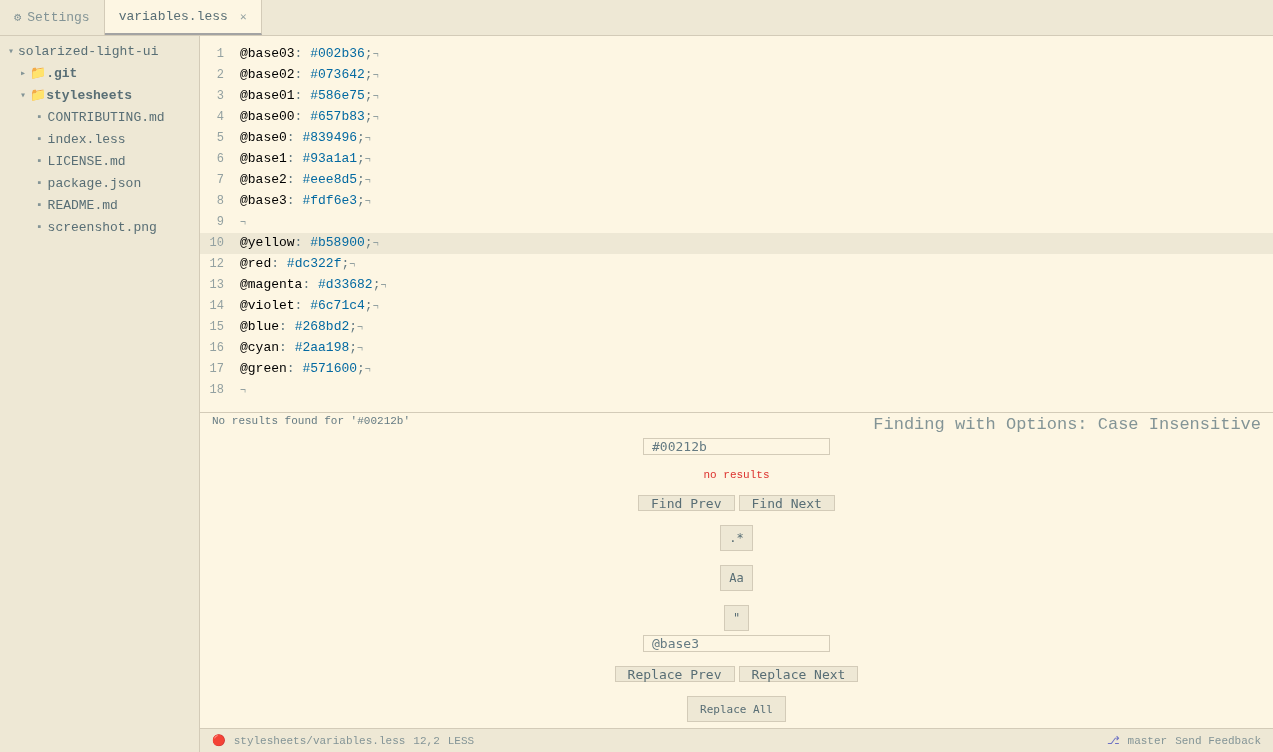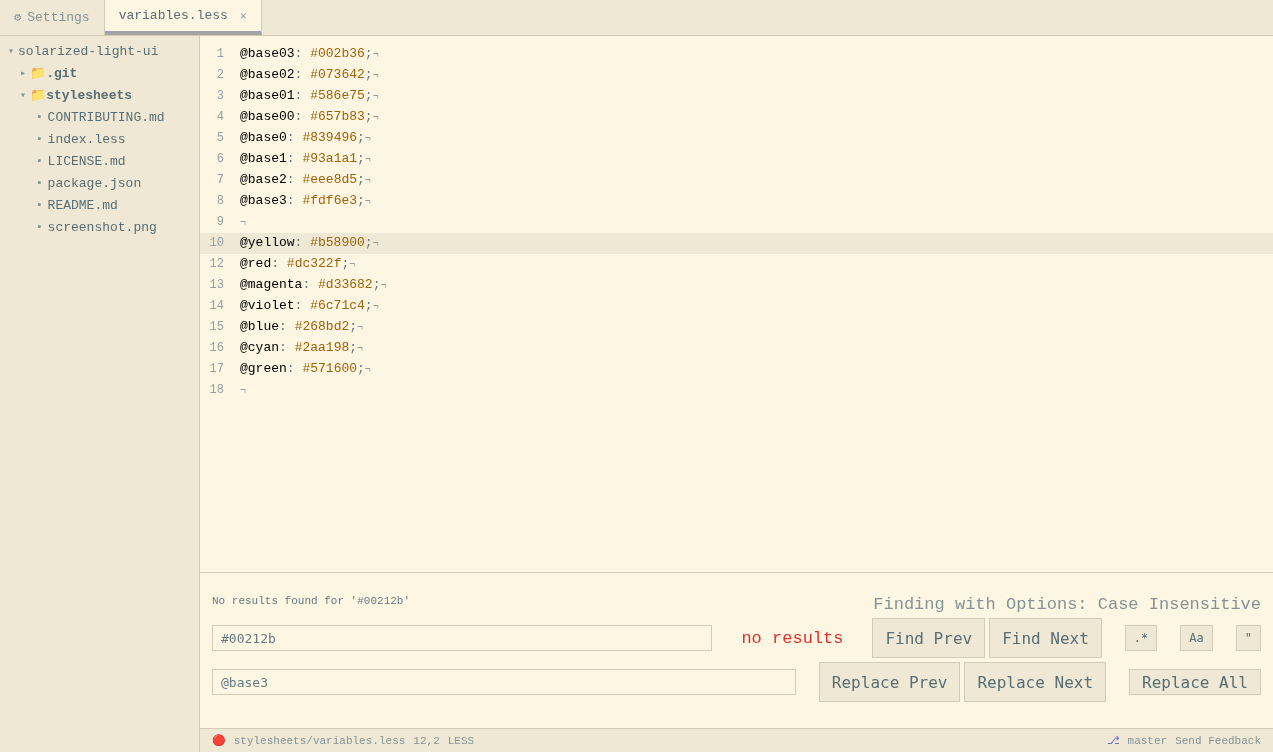--- a/index.html
+++ b/index.html
@@ -31,21 +31,21 @@
       cursor: pointer;
       border-right: 1px solid #d3cbb8;
       color: #839496;
       font-size: 13px;
       gap: 6px;
       background: #eee8d5;
     }
     .tab.active {
       background: #fdf6e3;
       color: #586e75;
-      border-bottom: 4px solid #a3a3a3;
+      border-bottom: 2px solid #a3a3a3;
       margin-bottom: -1px;
     }
     .tab-icon {
       font-size: 12px;
     }
     .tab-close {
       margin-left: 6px;
       font-size: 11px;
       color: #93a1a1;
       cursor: pointer;
@@ -127,21 +127,21 @@
       flex-shrink: 0;
     }
     .line-content {
       flex: 1;
       padding-left: 4px;
       white-space: pre;
       font-size: 13px;
     }
     .var-name { color: #000000; }
     .colon { color: #657b83; }
-    .value { color: #a16207; }
+    .value { color: #0369a1; }
     .semicolon { color: #657b83; }
     .eol { color: #93a1a1; font-size: 10px; }
 
     
     .status-bar {
       background: #eee8d5;
       border-top: 1px solid #d3cbb8;
       height: 24px;
       display: flex;
       align-items: center;
@@ -151,64 +151,65 @@
       flex-shrink: 0;
       justify-content: space-between;
     }
     .status-left { display: flex; align-items: center; gap: 8px; }
     .status-right { display: flex; align-items: center; gap: 8px; }
 
     
     .find-replace-panel {
       background: #fdf6e3;
       border-top: 1px solid #d3cbb8;
-      padding: 22px 12px;
+      padding: 2px 12px;
       flex-shrink: 0;
     }
     .find-replace-status {
       font-size: 11px;
       color: #657b83;
       margin-bottom: 4px;
       display: flex;
       justify-content: space-between;
     }
     .finding-options {
       color: #839496;
       font-size: 17px;
     }
     .find-row {
       display: flex;
       align-items: center;
-      gap: 23px;
+      gap: 14px;
       margin-bottom: 4px;
+      flex-direction: column;
     }
     .find-input {
       flex: 1;
       height: 26px;
       background: #fdf6e3;
       border: 1px solid #d3cbb8;
       color: #657b83;
       font-family: 'Menlo', monospace;
       font-size: 13px;
       padding: 0 8px;
       outline: none;
     }
     .find-badge {
-      font-size: 17px;
+      font-size: 11px;
       color: #dc322f;
       padding: 0 6px;
       white-space: nowrap;
     }
     .find-btn {
-      height: 40px;
+      height: 16px;
       padding: 0 12px;
       background: #eee8d5;
       border: 1px solid #d3cbb8;
       color: #586e75;
-      font-size: 16px;
+      font-size: 13px;
       cursor: pointer;
       white-space: nowrap;
       font-family: 'Menlo', monospace;
     }
     .find-btn-group {
       display: flex;
       gap: 4px;
     }
     .option-btn {
       height: 26px;
@@ -230,21 +231,21 @@
       font-size: 13px;
       padding: 0 8px;
       outline: none;
     }
     .replace-all-btn {
       height: 26px;
       padding: 0 12px;
       background: #eee8d5;
       border: 1px solid #d3cbb8;
       color: #586e75;
-      font-size: 16px;
+      font-size: 11px;
       cursor: pointer;
       font-family: 'Menlo', monospace;
     }
     .folder-icon { color: #b58900; }
     .settings-icon { color: #839496; }
   </style>
 </head>
 <body>
 
 <div class="tab-bar">

